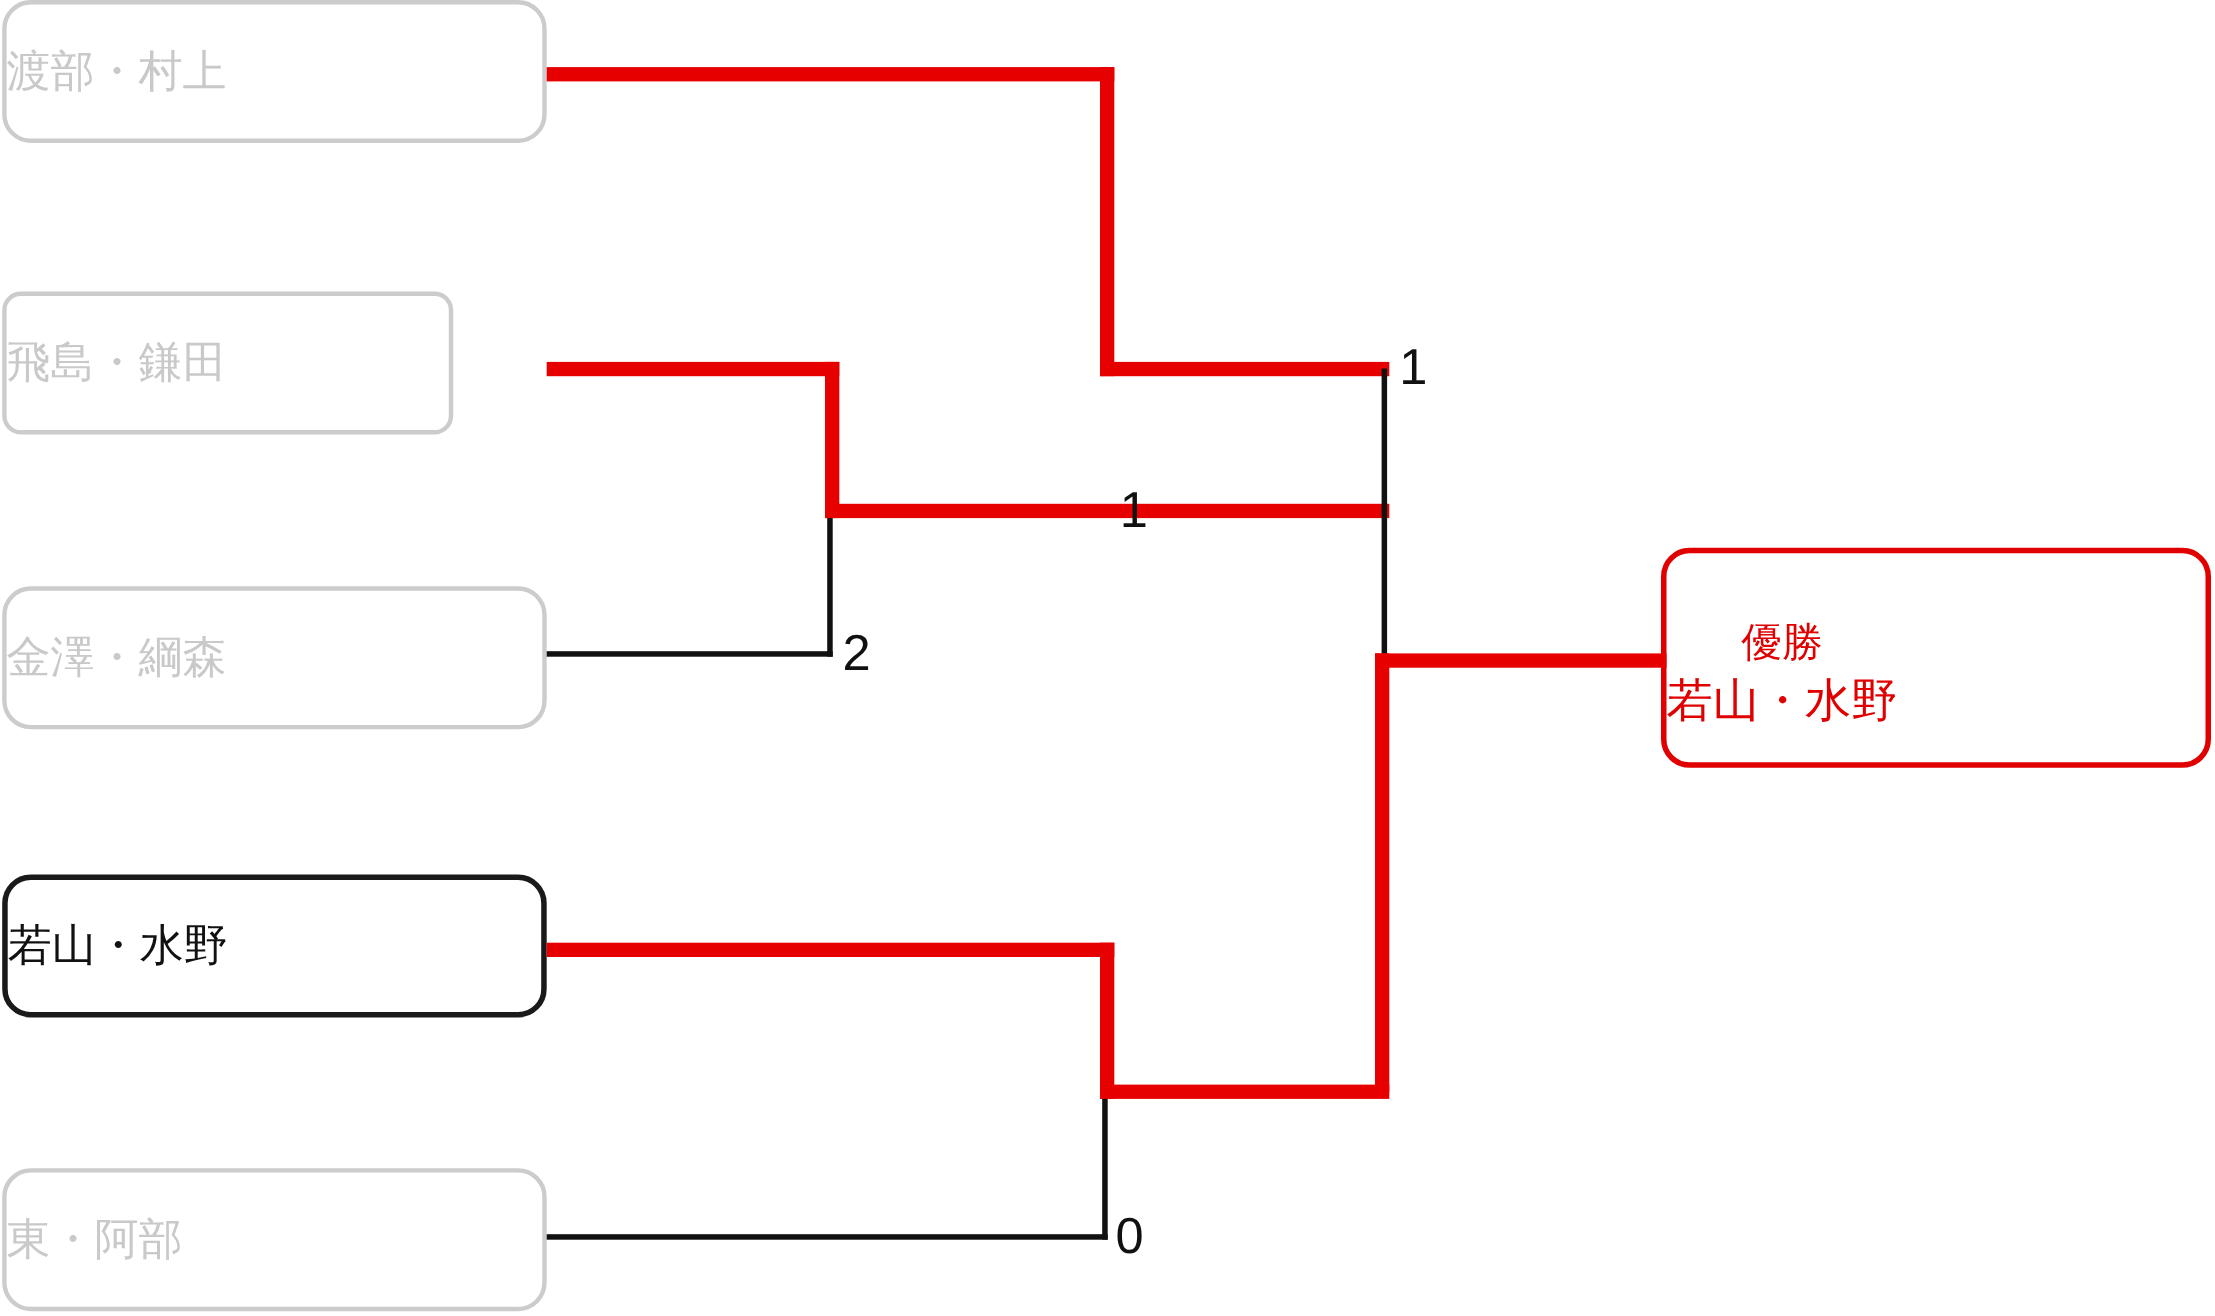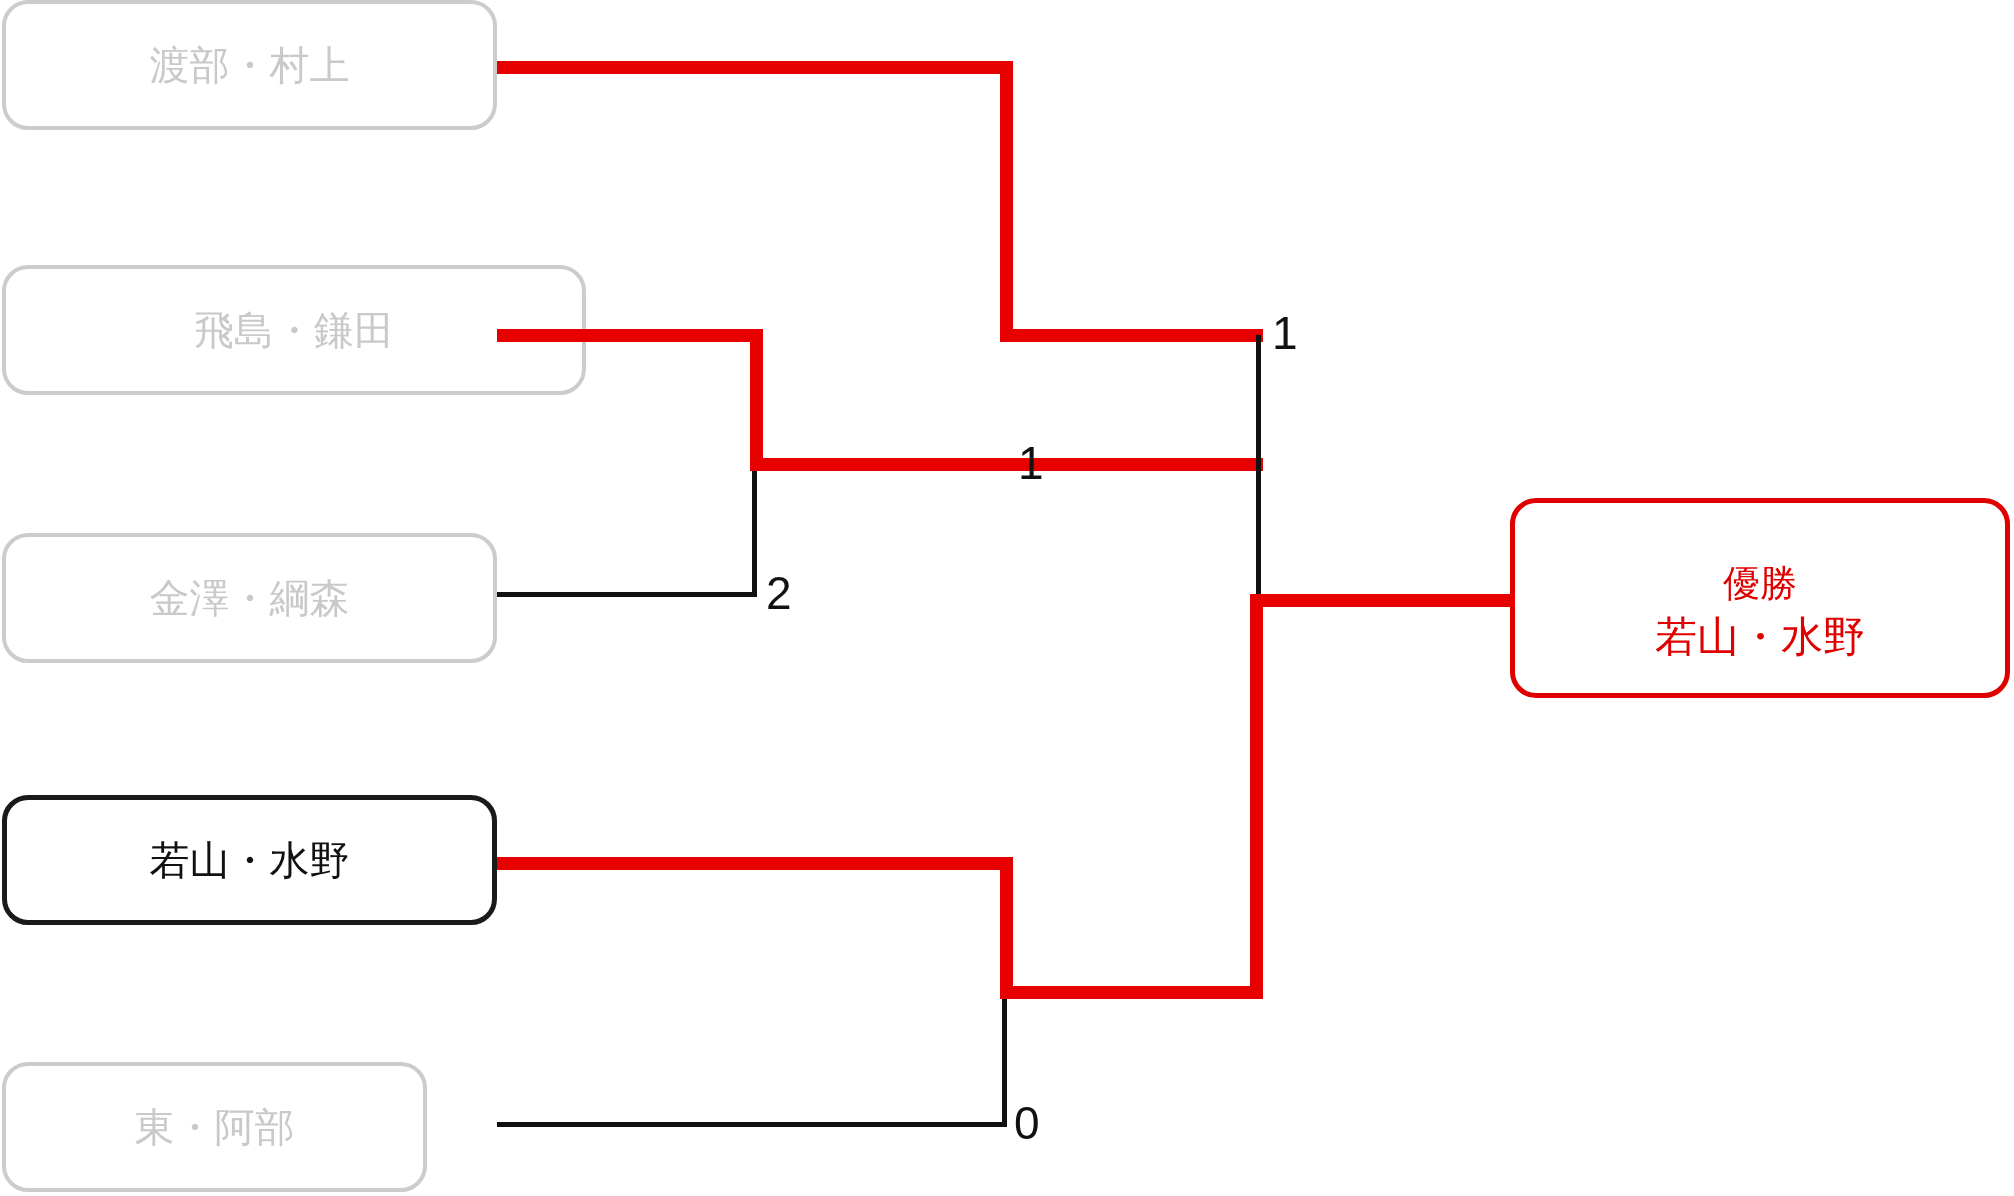--- a/index.html
+++ b/index.html
@@ -15,21 +15,21 @@
     width: 2014px;
     height: 1196px;
     background: #ffffff;
     overflow: hidden;
   }
   .team-box {
     position: absolute;
     box-sizing: border-box;
     display: flex;
     align-items: center;
-    justify-content: center;
+    justify-content: flex-start;
     text-align: center;
     border-radius: 26px;
     background: #ffffff;
     line-height: 1.35;
   }
   .team-box.inactive {
     border: 4px solid #cccccc;
     color: #c9c9c9;
     font-size: 40px;
   }
@@ -72,33 +72,33 @@
 </style>
 </head>
 <body>
 
 <div id="bracket-root">
 
   <div class="team-box inactive" style="left:2px; top:0px; width:495px; height:130px;">
     <span>渡部・村上</span>
   </div>
 
-  <div class="team-box inactive" style="left:2px; top:265px; width:584px; height:130px;">
+  <div class="team-box inactive" style="left:2px; top:265px; width:410px; height:130px;border-radius:17px;">
     <span>飛島・鎌田</span>
   </div>
 
   <div class="team-box inactive" style="left:2px; top:533px; width:495px; height:130px;">
     <span>金澤・綱森</span>
   </div>
 
   <div class="team-box active" style="left:2px; top:795px; width:495px; height:130px;">
     <span>若山・水野</span>
   </div>
 
-  <div class="team-box inactive" style="left:2px; top:1062px; width:425px; height:130px;">
+  <div class="team-box inactive" style="left:2px; top:1062px; width:495px; height:130px;">
     <span>東・阿部</span>
   </div>
 
   <div class="team-box champion" style="left:1510px; top:498px; width:500px; height:200px;">
     <span class="champ-inner">
       <span class="champ-title">優勝</span>
       <span class="champ-name">若山・水野</span>
     </span>
   </div>
 

